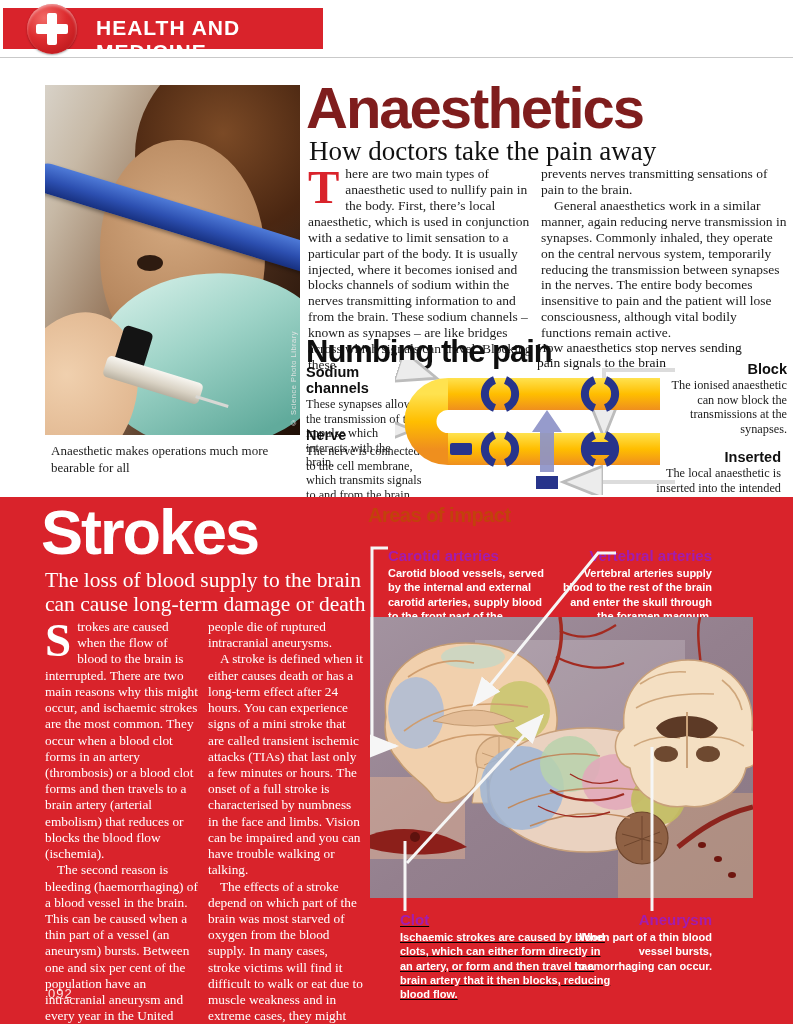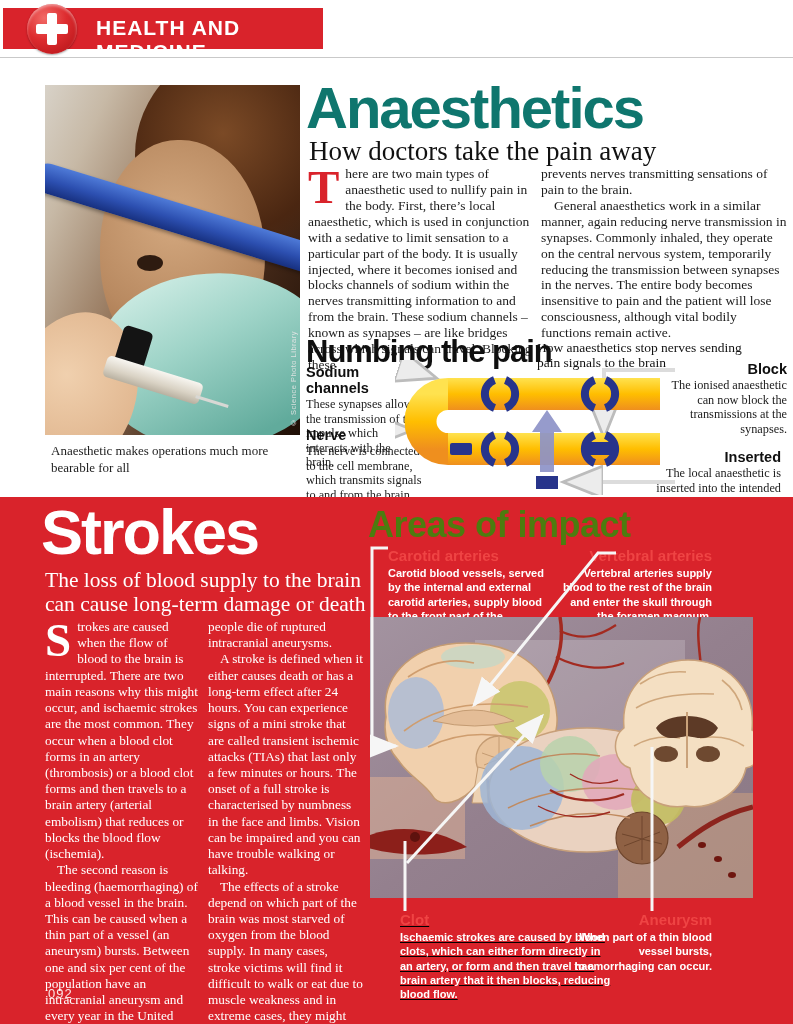--- a/index.html
+++ b/index.html
@@ -40,21 +40,21 @@
               transform:rotate(17deg);}
   .ph-syringe{left:58px;top:284px;width:100px;height:22px;border-radius:5px;transform:rotate(17deg);
               background:linear-gradient(#f8f6f1 0%,#d9d2c4 60%,#b8b0a0 100%);}
   .ph-needle{left:150px;top:315px;width:34px;height:3px;background:#d8d8d4;transform:rotate(17deg);}
   .ph-credit{right:2px;bottom:8px;color:#e6e6e6;font-size:7.5px;
              writing-mode:vertical-rl;transform:rotate(180deg);letter-spacing:.5px;opacity:.9;}
   .photo-caption{left:51px;top:443px;width:225px;font-family:"Liberation Serif",serif;
                  font-size:13px;line-height:1.3;color:#1d1d1d;}
 
   
-  .a-title{left:306px;top:74px;width:480px;font-size:58px;font-weight:bold;color:#0f766e;
+  .a-title{left:306px;top:74px;width:480px;font-size:58px;font-weight:bold;color:#7f1d1d;
            letter-spacing:-2px;}
   .a-sub{left:309px;top:136px;width:480px;font-family:"Liberation Serif",serif;font-size:27px;
          color:#111;}
   .bodytext{font-family:"Liberation Serif",serif;font-size:13.5px;line-height:1.18;color:#1b1b1b;}
   .a-col1{left:308px;top:166px;width:227px;}
   .a-col2{left:541px;top:166px;width:246px;}
   .bodytext p{margin:0;}
   .bodytext p.ind{text-indent:13px;}
   .dropcap{float:left;font-family:"Liberation Serif",serif;font-weight:bold;font-size:47px;
            line-height:.8;margin:3px 6px 0 0;}
@@ -81,23 +81,23 @@
   .s-title{left:41px;top:496px;width:350px;font-size:63px;font-weight:bold;color:#fff;
            letter-spacing:-2px;}
   .s-sub{left:45px;top:569px;width:330px;font-family:"Liberation Serif",serif;font-size:21.5px;
          line-height:1.1;color:#fff;}
   .s-body{font-family:"Liberation Serif",serif;font-size:13.3px;line-height:1.22;color:#fff;}
   .s-col1{left:45px;top:619px;width:153px;}
   .s-col2{left:208px;top:619px;width:155px;}
   .s-body p{margin:0;}
   .s-body p.ind{text-indent:12px;}
 
-  .ai-title{left:368px;top:504px;width:300px;font-size:36px;font-weight:bold;color:#4d7c0f;
+  .ai-title{left:368px;top:504px;width:300px;font-size:20px;font-weight:bold;color:#c2410c;
             letter-spacing:-.5px;}
-  .area-label .t{font-size:15px;font-weight:bold;color:#ef4444;margin:0 0 2px 0;}
+  .area-label .t{font-size:15px;font-weight:bold;color:#a21caf;margin:0 0 2px 0;}
   .area-label .d{font-size:11px;font-weight:bold;line-height:1.3;color:#fff;}
   .lbl-carotid{left:388px;top:547px;width:158px;}
   .lbl-vertebral{left:552px;top:547px;width:160px;text-align:right;}
   .lbl-clot{left:400px;top:911px;width:215px;text-decoration:underline;}
   .lbl-aneurysm{left:562px;top:911px;width:150px;text-align:right;}
   .brain-svg{left:370px;top:545px;}
   .page-num{left:48px;top:986px;color:rgba(255,255,255,.88);font-size:13px;letter-spacing:1px;}
 </style>
 </head>
 <body>

